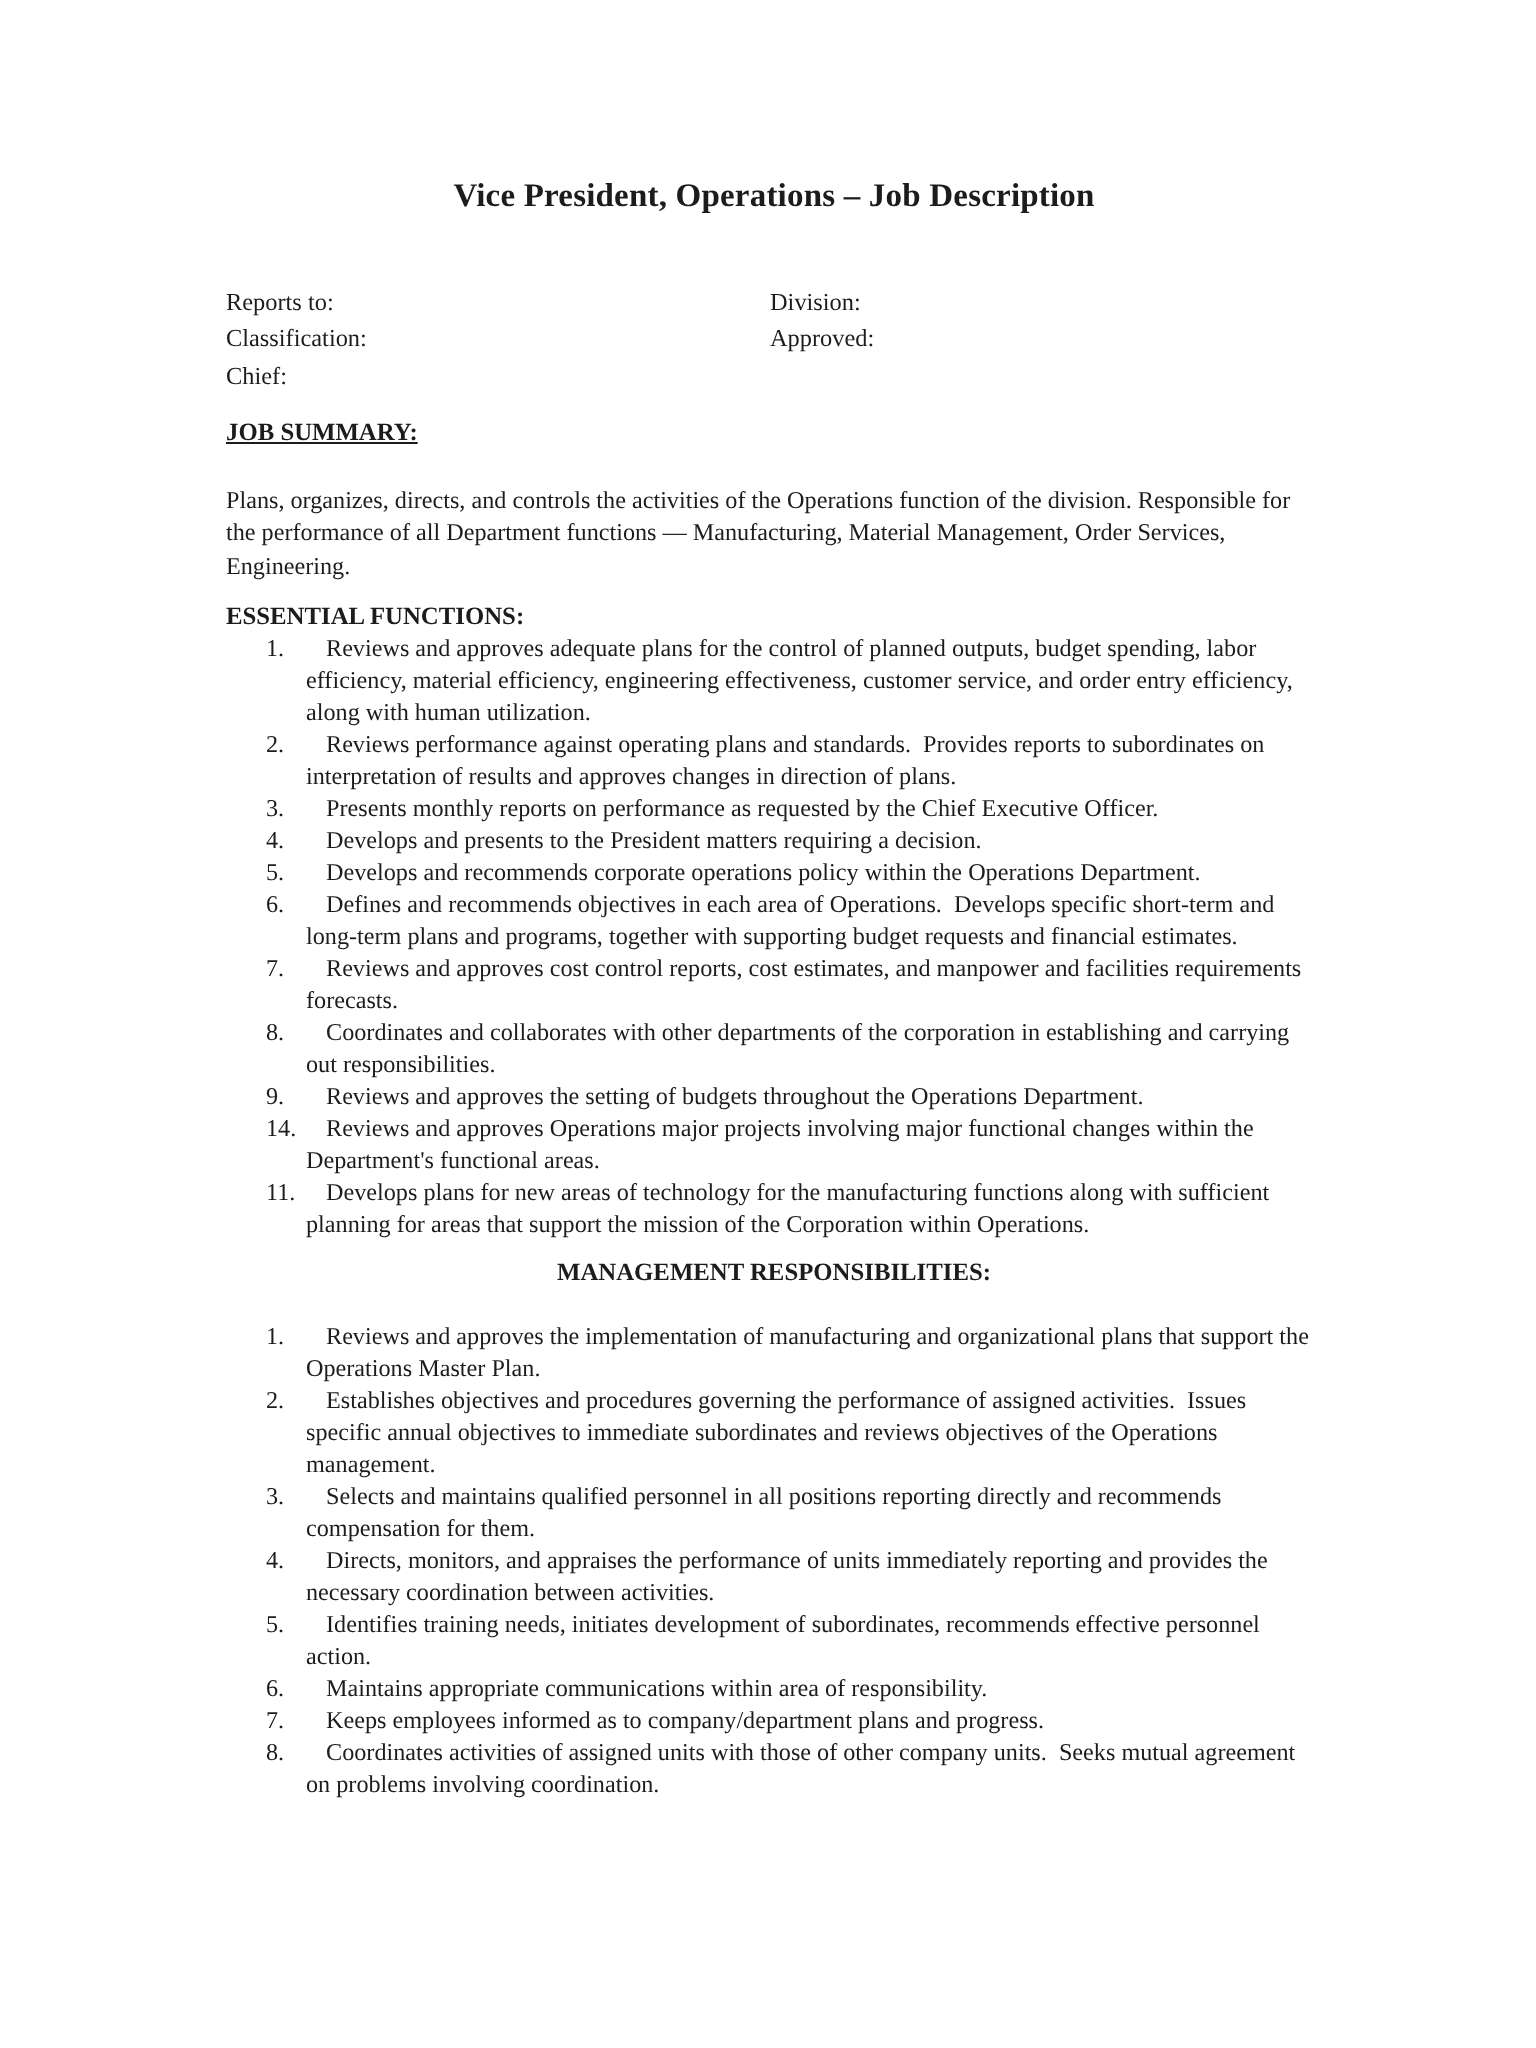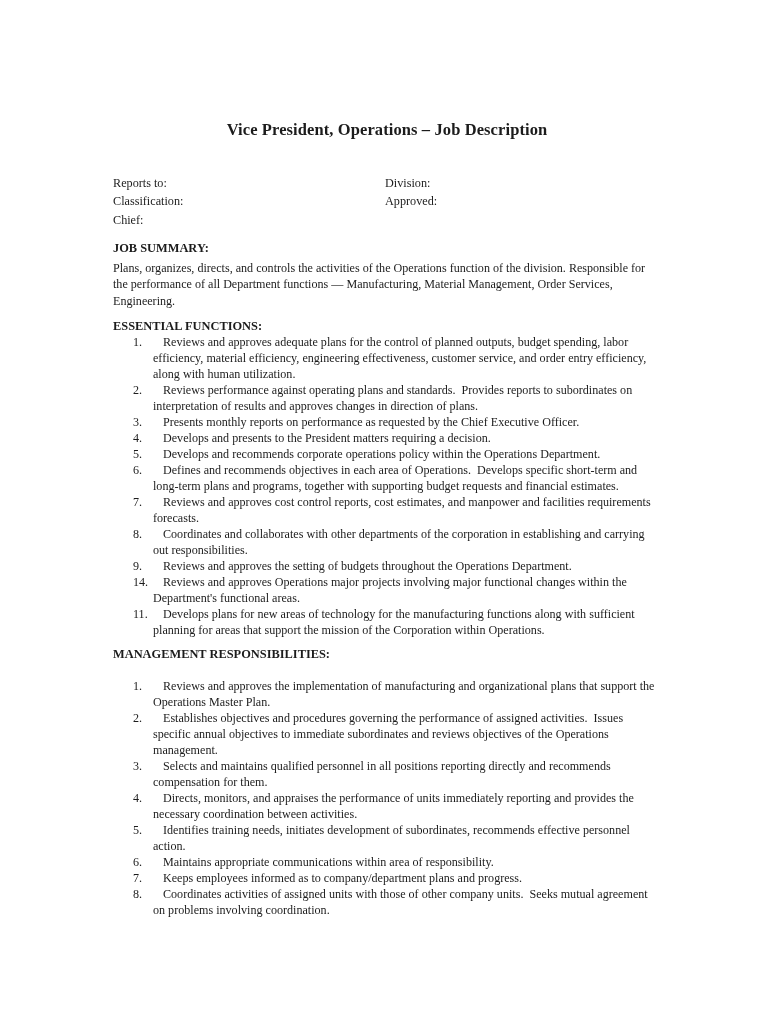--- a/index.html
+++ b/index.html
@@ -11,21 +11,21 @@
     width: 768px;
     height: 1024px;
     font-family: "Liberation Serif", "DejaVu Serif", serif;
     color: #1c1c1c;
     overflow: hidden;
   }
   .page {
     box-sizing: border-box;
     width: 768px;
     height: 1024px;
-    padding: 120px 107px 40px 113px;
+    padding: 88px 107px 40px 113px;
     background: #ffffff;
   }
   .doc-title {
     margin: 0;
     font-size: 16.5px;
     font-weight: bold;
     text-align: center;
     letter-spacing: 0.1px;
   }
   .fields {
@@ -35,25 +35,25 @@
     font-size: 12.2px;
     line-height: 18.4px;
   }
   .fields .col div { white-space: nowrap; }
   .sec-heading {
     margin: 0;
     font-size: 12.4px;
     font-weight: bold;
     line-height: 16px;
   }
-  .h-job-summary { margin-top: 11px; }
+  .h-job-summary { margin-top: 11px; text-decoration: underline; }
   .h-essential   { margin-top: 9px; }
-  .h-management  { margin-top: 8px; }
+  .h-management  { margin-top: 8px; text-align: center; }
   .summary-text {
-    margin: 4px 0 0 0;
+    margin: 18px 0 0 0;
     font-size: 12.1px;
     line-height: 16.2px;
     white-space: pre-wrap;
   }
   ol.num-list {
     margin: 0;
     padding: 0;
     list-style: none;
     font-size: 12.1px;
     line-height: 16px;

